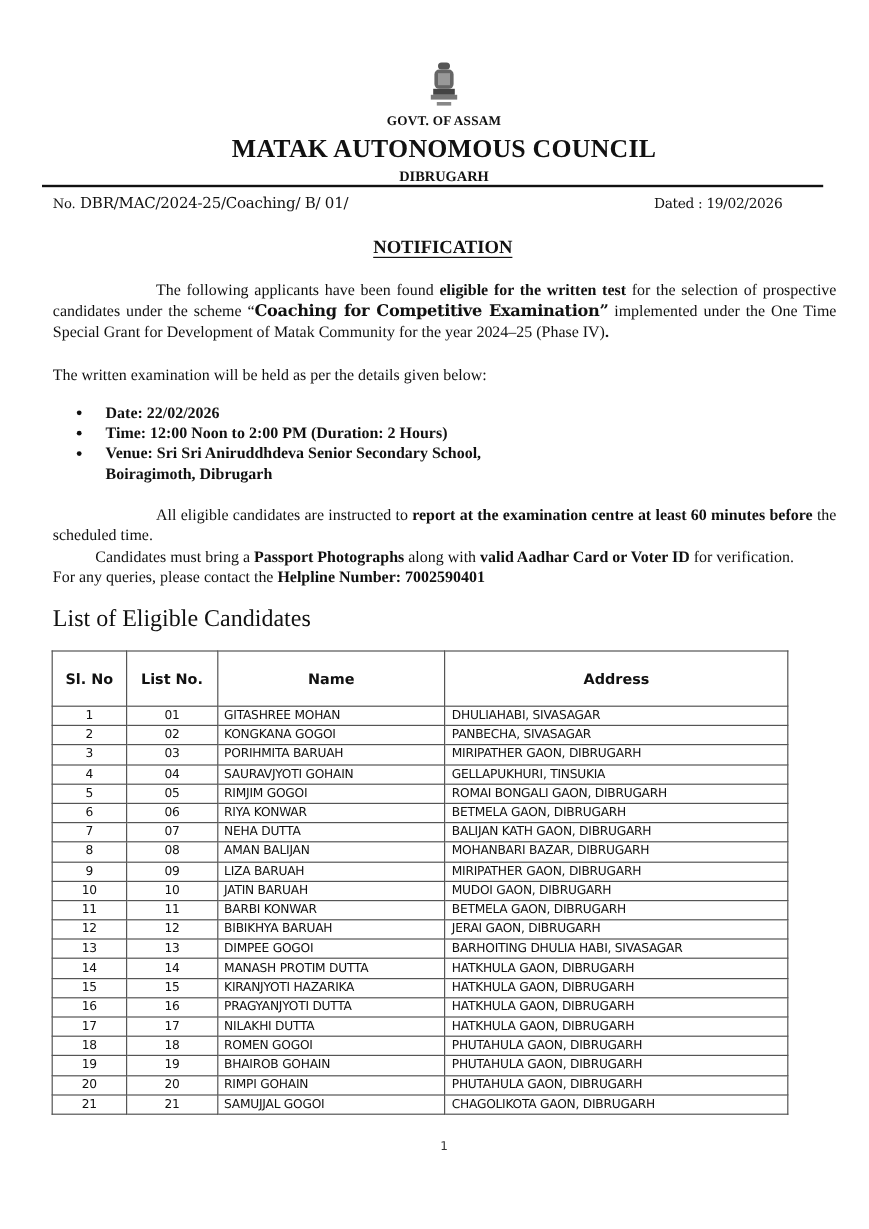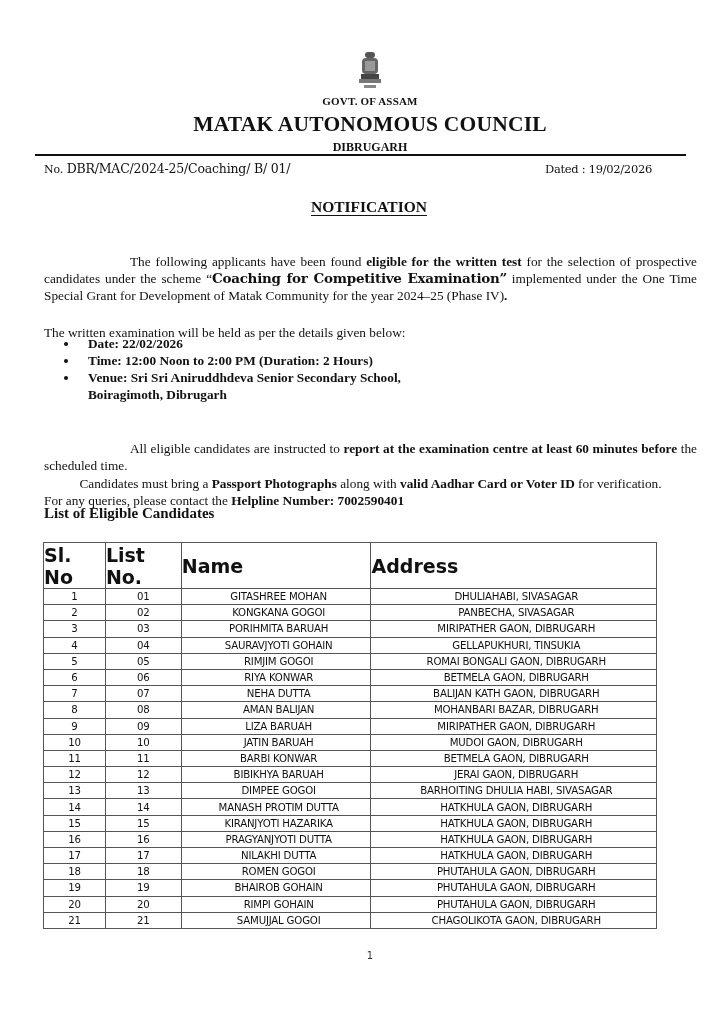--- a/index.html
+++ b/index.html
@@ -10,41 +10,41 @@
   .govt { position: absolute; left: 0; width: 740px; top: 95px; text-align: center; font-weight: bold; font-size: 11px; letter-spacing: 0.2px; }
   .council { position: absolute; left: 0; width: 740px; top: 112px; text-align: center; font-weight: bold; font-size: 21.5px; letter-spacing: 0.2px; }
   .district { position: absolute; left: 0; width: 740px; top: 140px; text-align: center; font-weight: bold; font-size: 12px; }
   .rule { position: absolute; left: 35px; width: 651px; top: 154px; border-top: 2.5px solid #111; }
   .refno { position: absolute; left: 44px; top: 161px; font-family: "DejaVu Serif", serif; font-size: 12.5px; letter-spacing: -0.2px; }
   .refno .small { font-size: 11px; }
   .dated { position: absolute; left: 545px; top: 162px; font-family: "DejaVu Serif", serif; font-size: 11.5px; letter-spacing: -0.3px; }
 
   .notif-title { position: absolute; left: 0; width: 738px; top: 198px; text-align: center; font-weight: bold; font-size: 15.5px; text-decoration: underline; text-underline-offset: 3px; }
 
-  .para { position: absolute; left: 44px; width: 653px; font-size: 13.3px; line-height: 17px; text-align: justify; margin-top: 20px; }
+  .para { position: absolute; left: 44px; width: 653px; font-size: 13.3px; line-height: 17px; text-align: justify; }
   .p1 { top: 233px; }
   .p1 .indent { display: inline-block; width: 86px; }
   .p1 .scheme { font-family: "DejaVu Serif", serif; font-weight: bold; font-size: 13.5px; letter-spacing: -0.3px; }
   .p2 { top: 304px; }
   .bullets { position: absolute; left: 64px; top: 335px; font-size: 13.3px; font-weight: bold; line-height: 17px; margin: 0; padding: 0; list-style: none; }
   .bullets li { position: relative; padding-left: 24px; }
   .bullets li .dot { position: absolute; left: 0; top: 7px; width: 4px; height: 4px; background: #111; border-radius: 50%; }
   .p3 { top: 420px; }
   .p3 .indent { display: inline-block; width: 86px; }
   .p4 { top: 455px; text-align: center; }
   .p5 { top: 472px; text-align: left; }
 
-  .list-title { position: absolute; left: 44px; top: 505px; font-size: 15px; font-weight: bold; }
+  .list-title { position: absolute; left: 44px; top: 505px; font-size: 20px; font-weight: normal; }
 
   table.cands { position: absolute; left: 43px; top: 542px; width: 614px; border-collapse: collapse; font-family: "DejaVu Sans", sans-serif; }
   table.cands th, table.cands td { border: 1px solid #555; padding: 0; }
-  table.cands th { height: 45px; font-family: "DejaVu Sans", sans-serif; font-weight: bold; font-size: 19px; text-align: left; }
+  table.cands th { height: 45px; font-family: "DejaVu Sans", sans-serif; font-weight: bold; font-size: 12px; text-align: center; }
   table.cands td { height: 15.2px; font-size: 10.2px; line-height: 15px; letter-spacing: -0.2px; }
   table.cands td.c { text-align: center; }
-  table.cands td.l { padding-left: 5px; text-align: center; }
+  table.cands td.l { padding-left: 5px; }
   col.c1 { width: 62px; } col.c2 { width: 76px; } col.c3 { width: 190px; } col.c4 { width: 286px; }
 
   .pageno { position: absolute; left: 0; width: 740px; top: 950px; text-align: center; font-family: "DejaVu Sans", sans-serif; font-size: 10px; color: #333; }
 </style>
 </head>
 <body>
 
 <div class="page">
 
   <svg class="emblem" viewBox="0 0 28 42">

